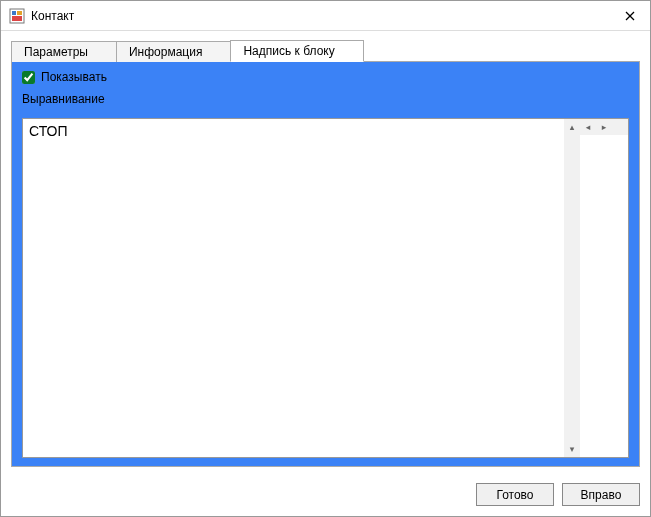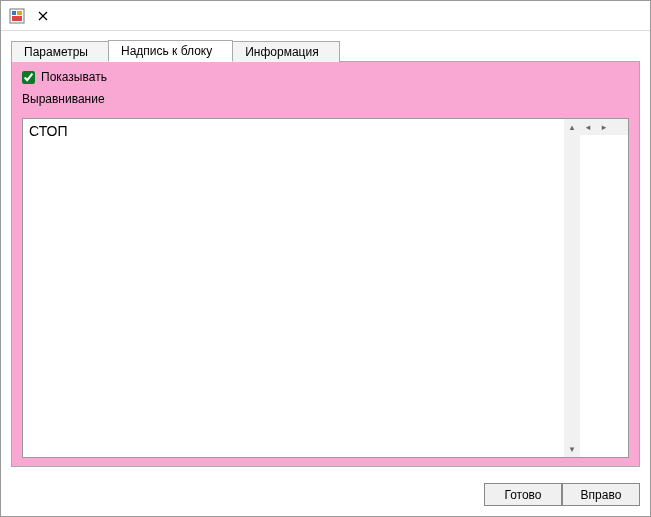--- a/index.html
+++ b/index.html
@@ -42,41 +42,41 @@
   }
 
   .tabs {
     display: flex;
     align-items: flex-end;
     height: 22px;
     position: relative;
     z-index: 2;
   }
   .tab {
-    padding: 3px 20px 3px 12px;
+    padding: 3px 28px 3px 12px;
     border: 1px solid #aaa;
     border-bottom: none;
     background: #f4f4f4;
     margin-right: -1px;
     cursor: pointer;
     font-size: 12px;
     position: relative;
     top: 1px;
   }
   .tab.active {
     background: #fff;
     border-bottom: 1px solid #fff;
     top: 1px;
     z-index: 3;
   }
 
   .tab-panel {
     flex: 1;
     border: 1px solid #aaa;
-    background: #f9a8d4;
+    background: #3b82f6;
     padding: 8px 10px;
     display: flex; flex-direction: column;
     position: relative;
     z-index: 1;
   }
 
   label.chk {
     display: inline-flex; align-items: center;
     margin-bottom: 8px;
     cursor: pointer;
@@ -151,21 +151,21 @@
     font-size: 9px;
   }
   .h-scroll .track { flex: 1; }
   .corner {
     width: 16px; height: 16px; background: #f1f1f1;
   }
   .scroll-row { display: flex; }
 
   .footer {
     padding: 6px 10px 10px 10px;
-    display: flex; justify-content: flex-end; gap: 0;
+    display: flex; justify-content: flex-end; gap: 8px;
   }
   .btn {
     min-width: 78px;
     height: 23px;
     border: 1px solid #888;
     background: #f0f0f0;
     cursor: pointer;
     font-size: 12px;
     padding: 0 10px;
   }
@@ -177,34 +177,35 @@
 
   <div class="titlebar">
     <span class="app-icon">
       <svg viewBox="0 0 16 16">
         <rect x="1" y="1" width="14" height="14" fill="#fff" stroke="#777" stroke-width="1"></rect>
         <rect x="3" y="3" width="4" height="4" fill="#3a78c8"></rect>
         <rect x="8" y="3" width="5" height="4" fill="#e2a12a"></rect>
         <rect x="3" y="8" width="10" height="5" fill="#d44"></rect>
       </svg>
     </span>
+    <span class="title">Контакт</span>
     <span class="close-btn">
       <svg viewBox="0 0 10 10">
         <line x1="1" y1="1" x2="9" y2="9" stroke="#000" stroke-width="1.2"></line>
         <line x1="9" y1="1" x2="1" y2="9" stroke="#000" stroke-width="1.2"></line>
       </svg>
     </span>
   </div>
 
   <div class="content">
 
     <div class="tabs">
       <div class="tab">Параметры</div>
+      <div class="tab">Информация</div>
       <div class="tab active">Надпись к блоку</div>
-      <div class="tab">Информация</div>
     </div>
 
     <div class="tab-panel">
 
       <label class="chk">
         <input type="checkbox" checked="" style="">
         <span>Показывать</span>
       </label>
 
       <div class="group-label">Выравнивание</div>

